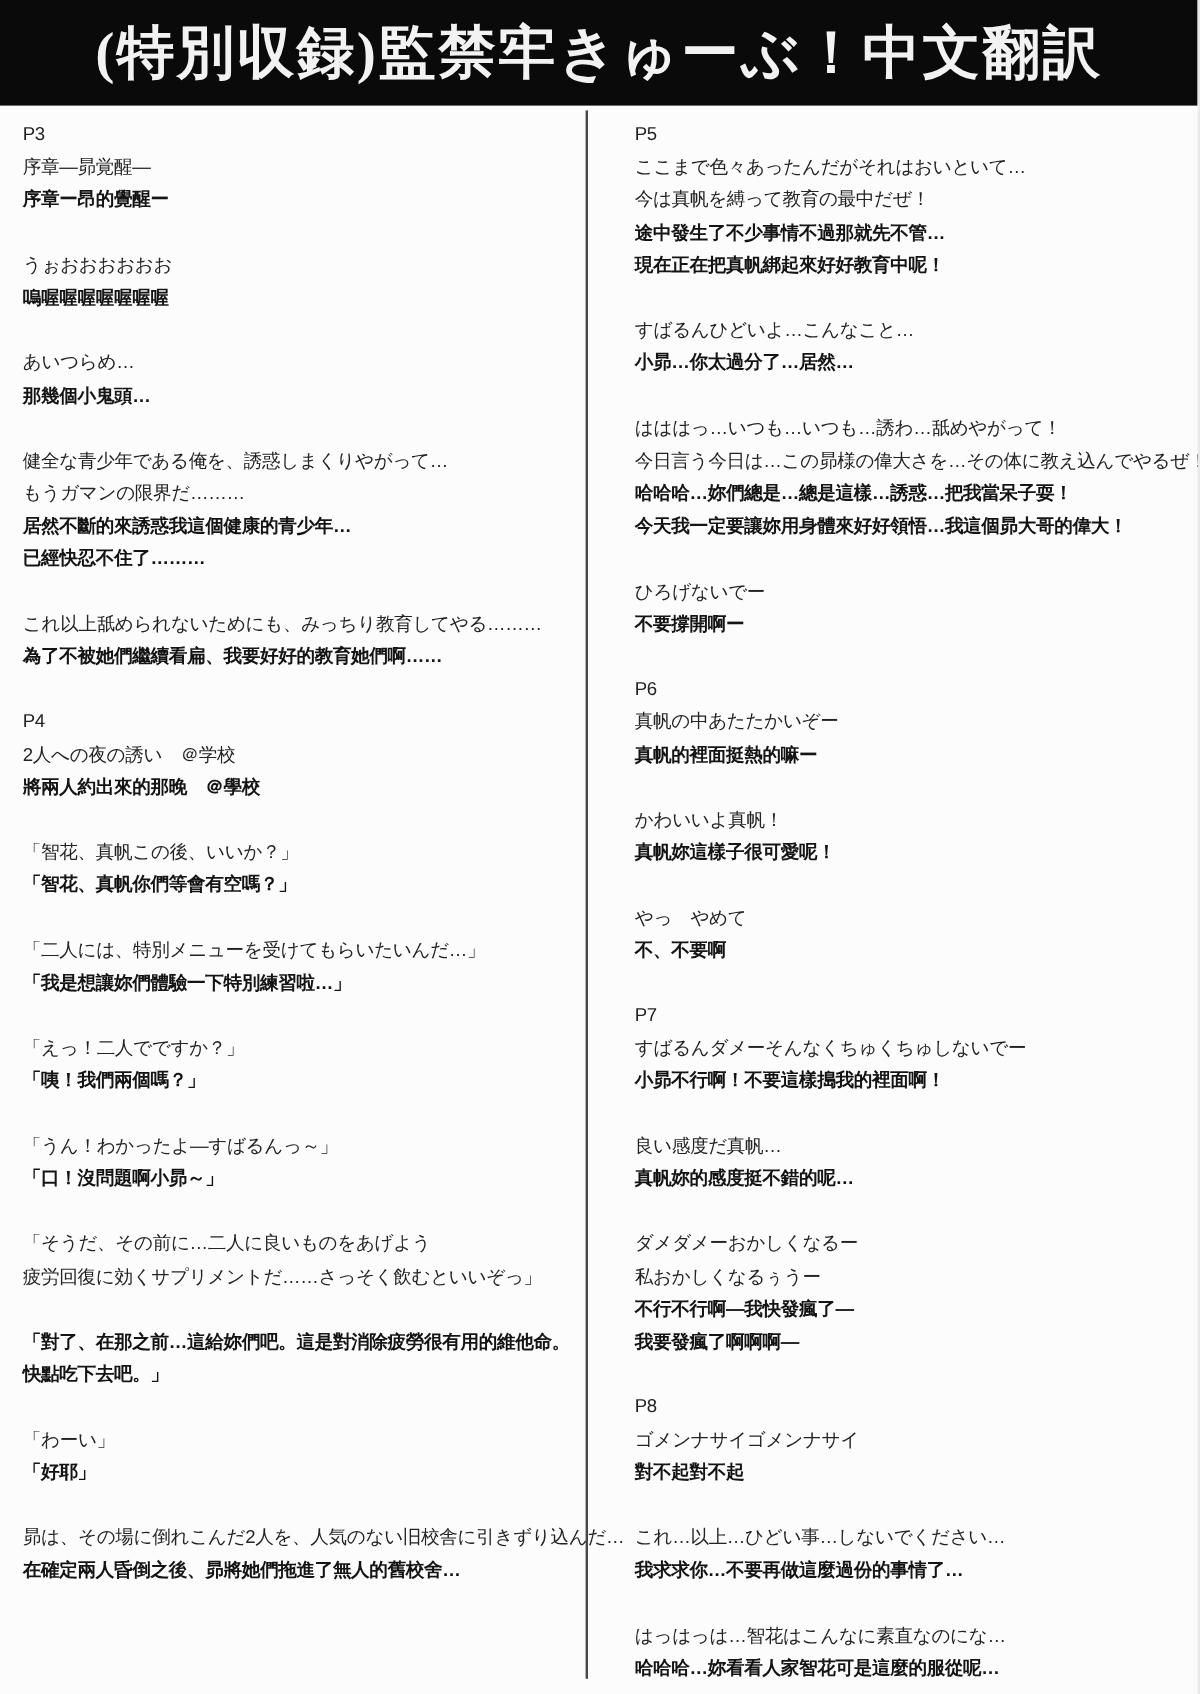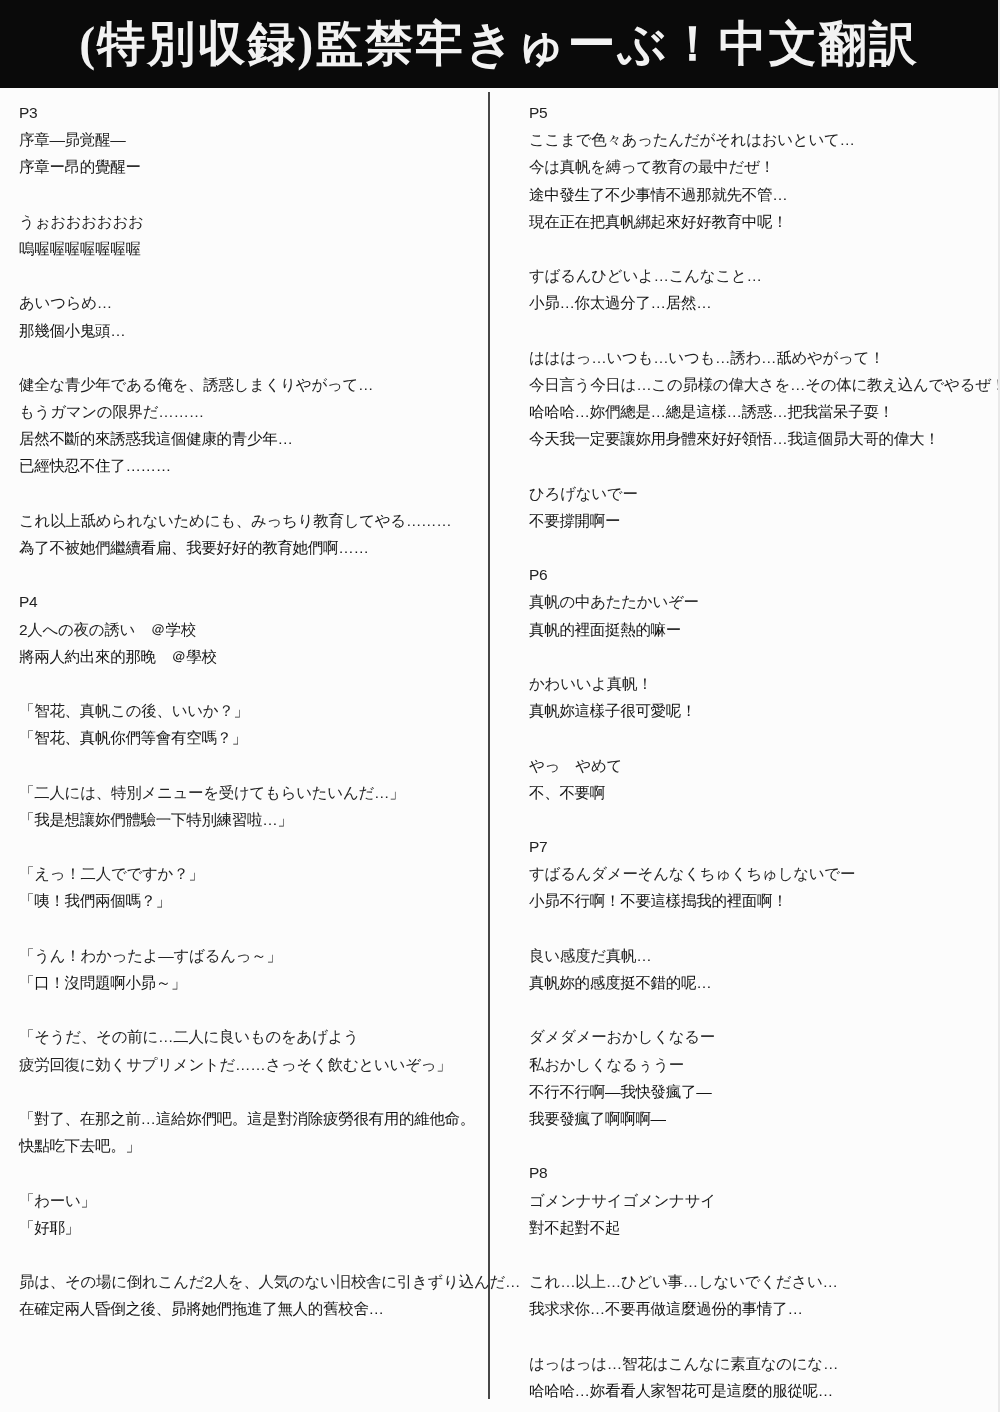--- a/index.html
+++ b/index.html
@@ -52,21 +52,21 @@
     top: 0;
     font-size: 15.5px;
     line-height: 27.2px;
     letter-spacing: -0.3px;
     color: #232323;
     white-space: pre;
   }
   .col-left  { left: 19px;  width: 466px; }
   .col-right { left: 529px; width: 480px; }
   .line { height: 27.2px; white-space: pre; font-weight: 400; }
-  .line.bold { font-weight: 400; color: #141414; }
+  .line.bold { font-weight: 700; color: #141414; }
 </style>
 </head>
 <body>
 
 <div class="page">
   <header class="banner">
     <h1 class="banner-title">(特別収録)監禁牢きゅーぶ！中文翻訳</h1>
   </header>
 
   <div class="divider"></div>

